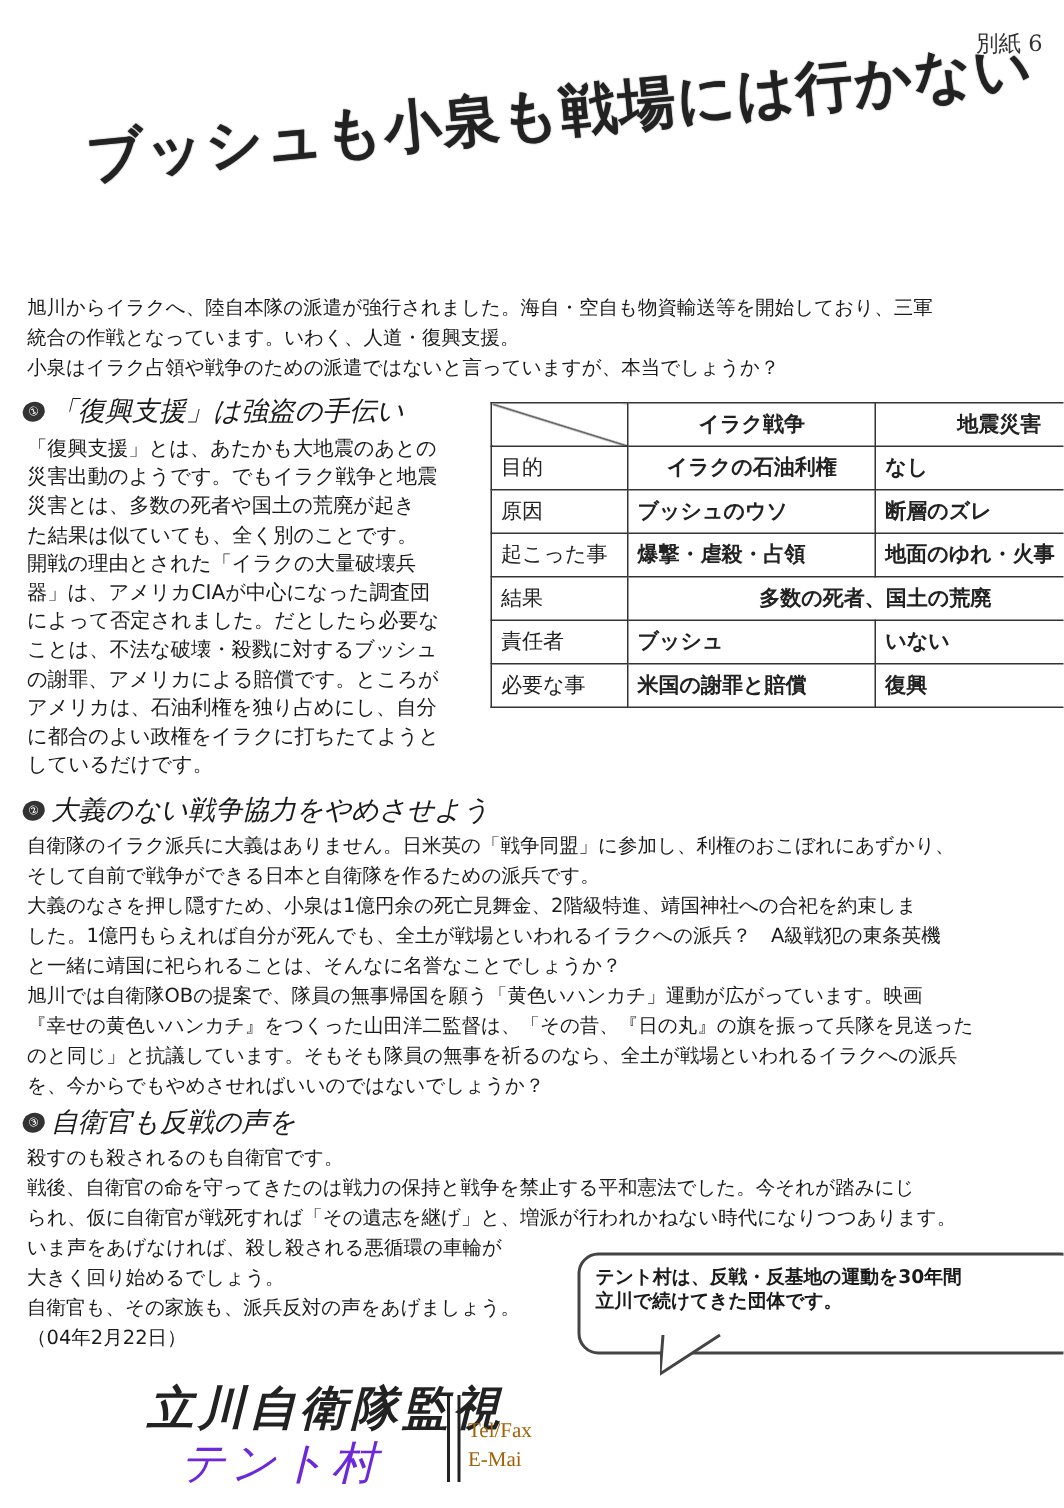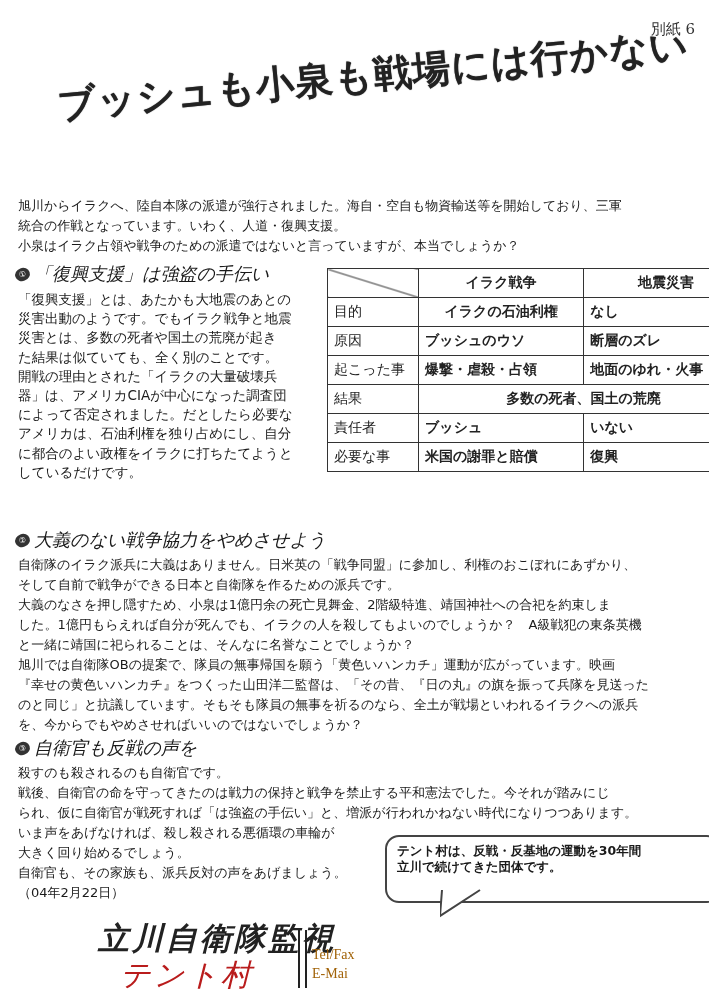--- a/index.html
+++ b/index.html
@@ -16,21 +16,21 @@
   .col-text { position:absolute; left:18px; top:290px; width:310px; font-size:13.5px; line-height:19.2px; white-space:nowrap; }
   table.cmp { position:absolute; left:327px; top:268px; width:422px; border-collapse:collapse; font-size:14px; font-weight:bold; }
   table.cmp td { border:1.5px solid #333; height:28px; padding:0 6px; color:#222; }
   table.cmp td.rh { width:78px; font-weight:normal; }
   table.cmp td.c { text-align:center; }
   .diag { position:relative; background:linear-gradient(to top right, transparent calc(50% - 1px), #333 50%, transparent calc(50% + 1px)); }
   .bubble { position:absolute; left:385px; top:835px; width:312px; height:52px; border:2px solid #444; border-radius:14px;
             padding:6px 10px; font-size:12.5px; font-weight:bold; line-height:16px; box-sizing:content-box; background:#fff; }
   .tail { position:absolute; left:440px; top:888px; }
   .org { position:absolute; left:78px; top:918px; font-size:31px; font-style:italic; font-weight:bold; letter-spacing:3px; color:#222; white-space:nowrap;margin-left:20px; }
-  .org2 { position:absolute; left:120px; top:955px; font-size:30px; font-style:italic; letter-spacing:3px; color:#b91c1c; white-space:nowrap; }
+  .org2 { position:absolute; left:120px; top:955px; font-size:30px; font-style:italic; letter-spacing:3px; color:#6d28d9; white-space:nowrap; }
   .bar { position:absolute; left:298px; top:930px; width:5px; height:58px; border-left:2px solid #222; border-right:2px solid #222; }
   .contact { position:absolute; left:312px; top:945px; font-family:"Liberation Serif", serif; font-size:14px; line-height:19px; color:#a16207; }
 </style>
 </head>
 <body>
 
 <div class="page-label">別紙 6</div>
 <div class="title">ブッシュも小泉も戦場には行かない</div>
 
 <div>
@@ -44,20 +44,22 @@
   <span>「復興支援」は強盗の手伝い</span>
 </div>
 <div class="col-text">
   <div>「復興支援」とは、あたかも大地震のあとの</div>
   <div>災害出動のようです。でもイラク戦争と地震</div>
   <div>災害とは、多数の死者や国土の荒廃が起き</div>
   <div>た結果は似ていても、全く別のことです。</div>
   <div>開戦の理由とされた「イラクの大量破壊兵</div>
   <div>器」は、アメリカCIAが中心になった調査団</div>
   <div>によって否定されました。だとしたら必要な</div>
+  <div>ことは、不法な破壊・殺戮に対するブッシュ</div>
+  <div>の謝罪、アメリカによる賠償です。ところが</div>
   <div>アメリカは、石油利権を独り占めにし、自分</div>
   <div>に都合のよい政権をイラクに打ちたてようと</div>
   <div>しているだけです。</div>
 </div>
 
 <table class="cmp">
   <tbody>
       <tr>
     <td class="rh diag"></td>
     <td class="c">イラク戦争</td>
@@ -96,36 +98,36 @@
   </table>
 
 <div class="h" style="top:528px">
   <span class="badge">②</span>
   <span>大義のない戦争協力をやめさせよう</span>
 </div>
 <div>
   <div class="p" style="top:555px">自衛隊のイラク派兵に大義はありません。日米英の「戦争同盟」に参加し、利権のおこぼれにあずかり、</div>
   <div class="p" style="top:575px">そして自前で戦争ができる日本と自衛隊を作るための派兵です。</div>
   <div class="p" style="top:595px">大義のなさを押し隠すため、小泉は1億円余の死亡見舞金、2階級特進、靖国神社への合祀を約束しま</div>
-  <div class="p" style="top:615px">した。1億円もらえれば自分が死んでも、イラクの人を殺してもよいのでしょうか？　A級戦犯の東条英機</div>
+  <div class="p" style="top:615px">した。1億円もらえれば自分が死んでも、全土が戦場といわれるイラクへの派兵？　A級戦犯の東条英機</div>
   <div class="p" style="top:635px">と一緒に靖国に祀られることは、そんなに名誉なことでしょうか？</div>
   <div class="p" style="top:655px">旭川では自衛隊OBの提案で、隊員の無事帰国を願う「黄色いハンカチ」運動が広がっています。映画</div>
   <div class="p" style="top:675px">『幸せの黄色いハンカチ』をつくった山田洋二監督は、「その昔、『日の丸』の旗を振って兵隊を見送った</div>
   <div class="p" style="top:695px">のと同じ」と抗議しています。そもそも隊員の無事を祈るのなら、全土が戦場といわれるイラクへの派兵</div>
   <div class="p" style="top:715px">を、今からでもやめさせればいいのではないでしょうか？</div>
 </div>
 
 <div class="h" style="top:736px">
   <span class="badge">③</span>
   <span>自衛官も反戦の声を</span>
 </div>
 <div>
   <div class="p" style="top:763px">殺すのも殺されるのも自衛官です。</div>
   <div class="p" style="top:783px">戦後、自衛官の命を守ってきたのは戦力の保持と戦争を禁止する平和憲法でした。今それが踏みにじ</div>
-  <div class="p" style="top:803px">られ、仮に自衛官が戦死すれば「は強盗の手伝い」と、増派が行われかねない時代になりつつあります。</div>
+  <div class="p" style="top:803px">られ、仮に自衛官が戦死すれば「その遺志を継げ」と、増派が行われかねない時代になりつつあります。</div>
   <div class="p" style="top:823px">いま声をあげなければ、殺し殺される悪循環の車輪が</div>
   <div class="p" style="top:843px">大きく回り始めるでしょう。</div>
   <div class="p" style="top:863px">自衛官も、その家族も、派兵反対の声をあげましょう。</div>
   <div class="p" style="top:883px">（04年2月22日）</div>
 </div>
 
 <div class="bubble">
   <div>テント村は、反戦・反基地の運動を30年間</div>
   <div>立川で続けてきた団体です。</div>
 </div>

